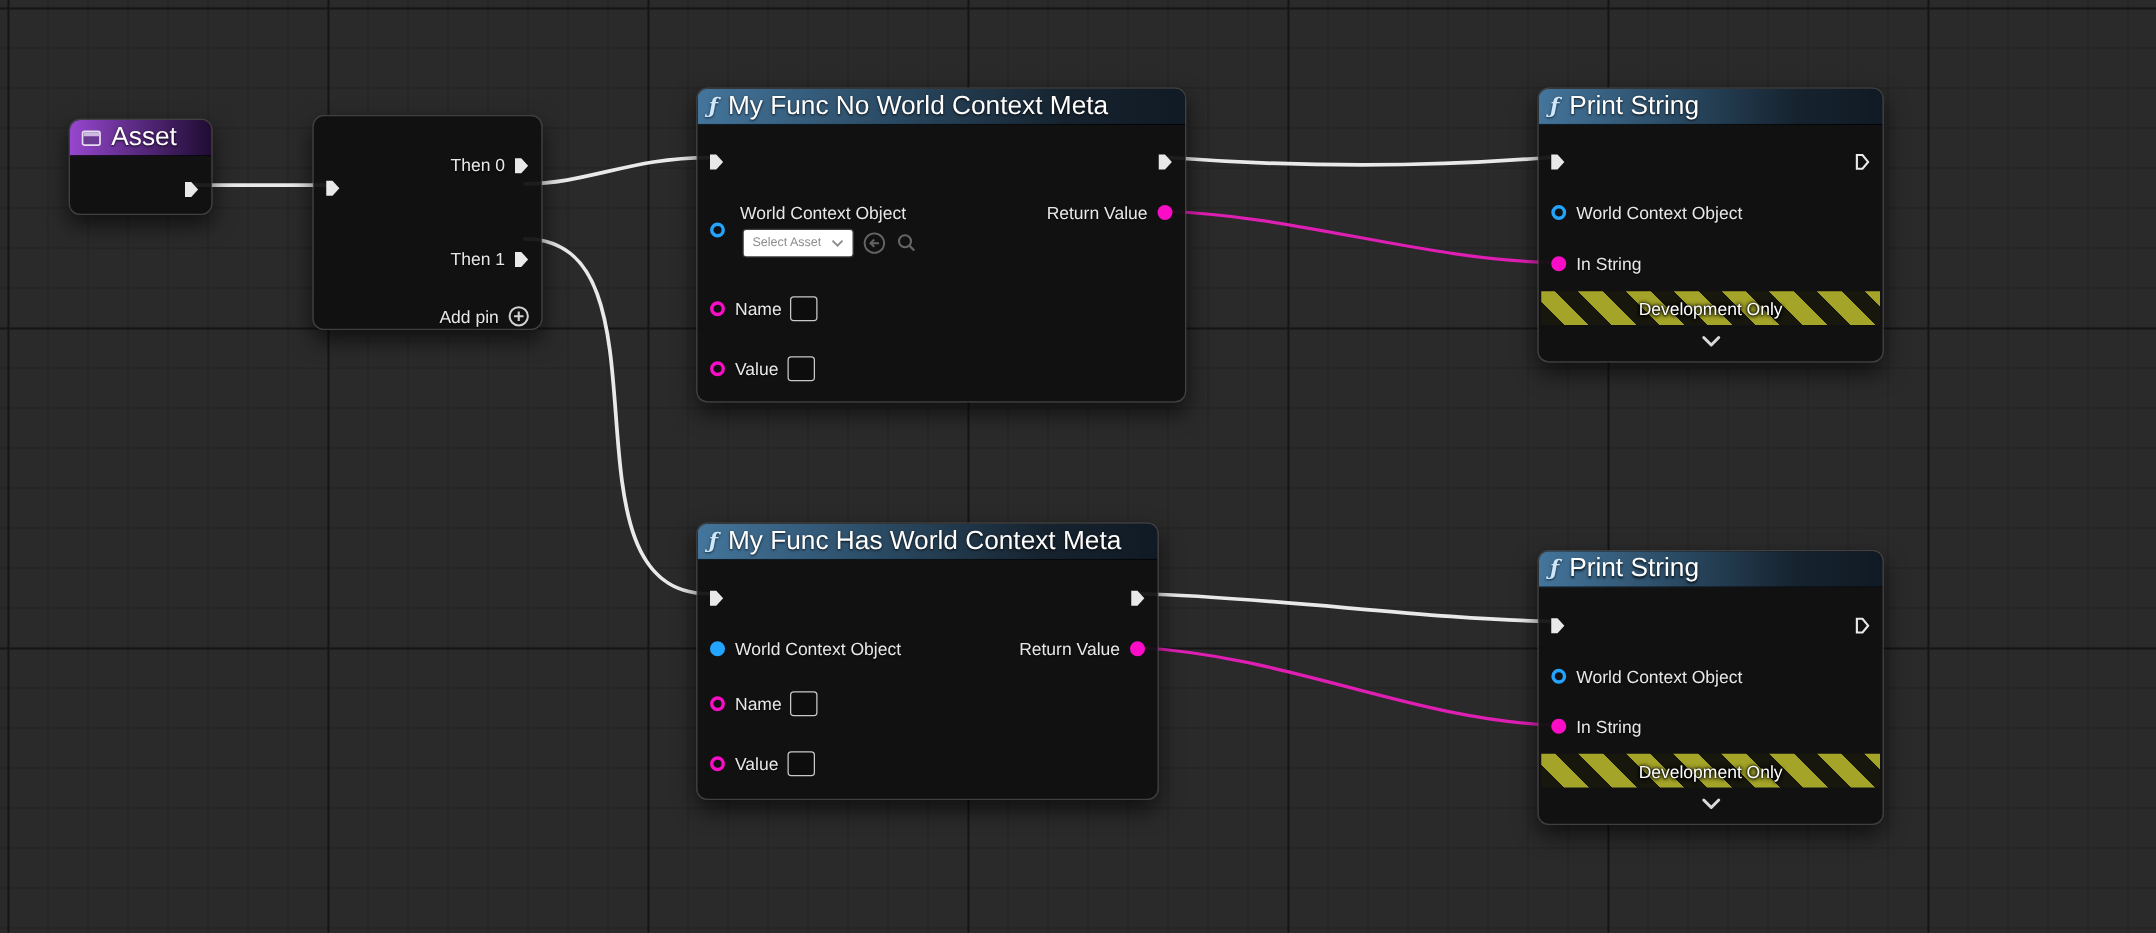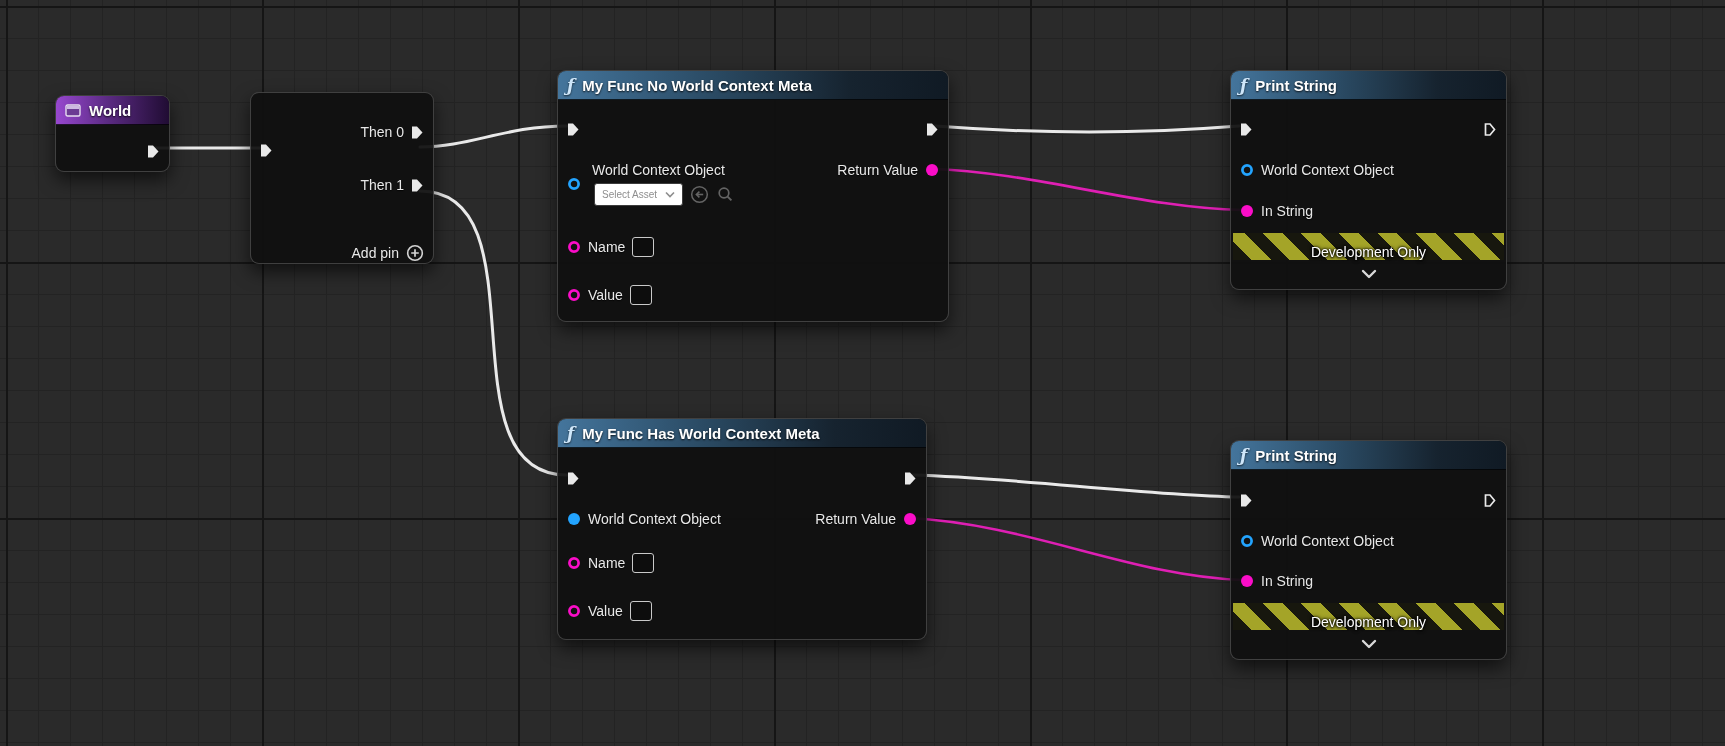--- a/index.html
+++ b/index.html
@@ -20,21 +20,21 @@
   .w-data{stroke:var(--data-wire,#df1fb4);stroke-width:2.6;fill:none;stroke-linecap:round}
 
   .node{position:absolute;z-index:2;background:rgba(16,16,16,.94);
     border:1px solid rgba(130,130,130,.42);border-radius:9px;
     box-shadow:0 8px 18px rgba(0,0,0,.6)}
   .node-header{height:28px;display:flex;align-items:center;gap:8px;
     padding:0 10px 0 9px;border-radius:8px 8px 0 0;border-bottom:1px solid rgba(0,0,0,.75)}
   .h-func{background:linear-gradient(to right,#44759c 0%,#2a4a63 40%,#16232f 75%,#101a24 100%)}
   .h-event{background:linear-gradient(to right,#9747cf 0%,#5c2b84 45%,#200c33 100%)}
   .h-seq{background:linear-gradient(to right,#bdbdbd 0%,#6d6d6d 42%,#232323 100%)}
-  .node-title{color:#fff;font-size:15px;font-weight:bold;white-space:nowrap;
+  .node-title{color:#fff;font-size:21px;font-weight:normal;white-space:nowrap;
     text-shadow:0 1px 2px rgba(0,0,0,.85)}
   .ficon{color:#cfe7fa;font-family:"DejaVu Serif",serif;font-style:italic;font-weight:bold;
     font-size:17px;line-height:1;text-shadow:0 1px 2px rgba(0,0,0,.7)}
 
   .row{position:absolute;display:flex;align-items:center;gap:7px;height:20px;
     color:#e8e8e8;font-size:14px;white-space:nowrap}
   .row .lab{text-shadow:0 1px 1px rgba(0,0,0,.75)}
   .r-left{left:9px}.r-right{right:9px}
 
   .ep{width:13px;height:15px;display:block}
@@ -44,21 +44,21 @@
   .cp.obj.solid circle{fill:var(--object-pin,#23a4ff);stroke:none}
   .cp.obj.donut circle{fill:none;stroke:var(--object-pin,#23a4ff);stroke-width:2.7}
   .cp.str.solid circle{fill:var(--string-pin,#fb0dc8);stroke:none}
   .cp.str.donut circle{fill:none;stroke:var(--string-pin,#fb0dc8);stroke-width:2.7}
 
   .valbox{width:20px;height:18px;background:#0d0d0d;border:1.5px solid #c9c9c9;border-radius:3px}
 
   .combo{display:flex;align-items:center;gap:8px;height:21px;background:#ffffff;
     border:1px solid #3c3c3c;border-radius:3px;padding:0 7px;color:#8e8e8e;font-size:10px}
 
-  .dev{position:absolute;left:2px;right:2px;height:27px;display:flex;align-items:flex-end;
+  .dev{position:absolute;left:2px;right:2px;height:27px;display:flex;align-items:center;
     justify-content:center;font-size:14px;color:#fff;
     text-shadow:0 1px 3px #000,0 0 2px #000,0 0 4px #000;
     background:repeating-linear-gradient(45deg,#17170e 0 13px,var(--dev-banner-yellow,#a4a428) 13px 27px)}
   .chev{position:absolute;left:50%;transform:translateX(-50%)}
 </style>
 </head>
 <body>
 
 <svg id="wires" width="1725" height="746">
   <path class="w-exec" d="M155 148 C190 148, 227 148, 262 148"></path>
@@ -69,42 +69,42 @@
   <path class="w-exec" d="M913 475 C1020 478, 1140 495, 1239 497"></path>
   <path class="w-data" d="M909 518 C1030 524, 1130 576, 1242 580"></path>
 </svg>
 
 <div class="node" style="left:55px;top:95px;width:113px;height:75px">
   <div class="node-header h-event">
     <svg width="16" height="13" viewBox="0 0 16 13">
       <rect x="1" y="1" width="14" height="11" rx="1.5" fill="#6b3b93" stroke="#e6ddf0" stroke-width="1.4"></rect>
       <rect x="1.8" y="1.8" width="12.4" height="3.2" fill="#cdb9e2"></rect>
     </svg>
-    <span class="node-title">World</span>
+    <span class="node-title">Asset</span>
   </div>
   <div class="row r-right" style="top:45px">
     <svg class="ep solid" viewBox="0 0 13 15">
         <polygon points="1,1.5 6,1.5 11.5,7.5 6,13.5 1,13.5"></polygon>
       </svg>
   </div>
 </div>
 
 <div class="node" style="left:250px;top:92px;width:182px;height:170px">
   <div class="row r-left" style="top:47px">
     <svg class="ep solid" viewBox="0 0 13 15">
         <polygon points="1,1.5 6,1.5 11.5,7.5 6,13.5 1,13.5"></polygon>
       </svg>
   </div>
   <div class="row r-right" style="top:29px">
     <span class="lab">Then 0</span>
     <svg class="ep solid" viewBox="0 0 13 15">
         <polygon points="1,1.5 6,1.5 11.5,7.5 6,13.5 1,13.5"></polygon>
       </svg>
   </div>
-  <div class="row r-right" style="top:82px">
+  <div class="row r-right" style="top:104px">
     <span class="lab">Then 1</span>
     <svg class="ep solid" viewBox="0 0 13 15">
         <polygon points="1,1.5 6,1.5 11.5,7.5 6,13.5 1,13.5"></polygon>
       </svg>
   </div>
   <div class="row r-right" style="top:150px">
     <span class="lab">Add pin</span>
     <svg width="18" height="18" viewBox="0 0 18 18">
       <circle cx="9" cy="9" r="7.3" fill="none" stroke="#d2d2d2" stroke-width="1.6"></circle>
       <path d="M9 5.2 V12.8 M5.2 9 H12.8" stroke="#d2d2d2" stroke-width="1.7"></path>

